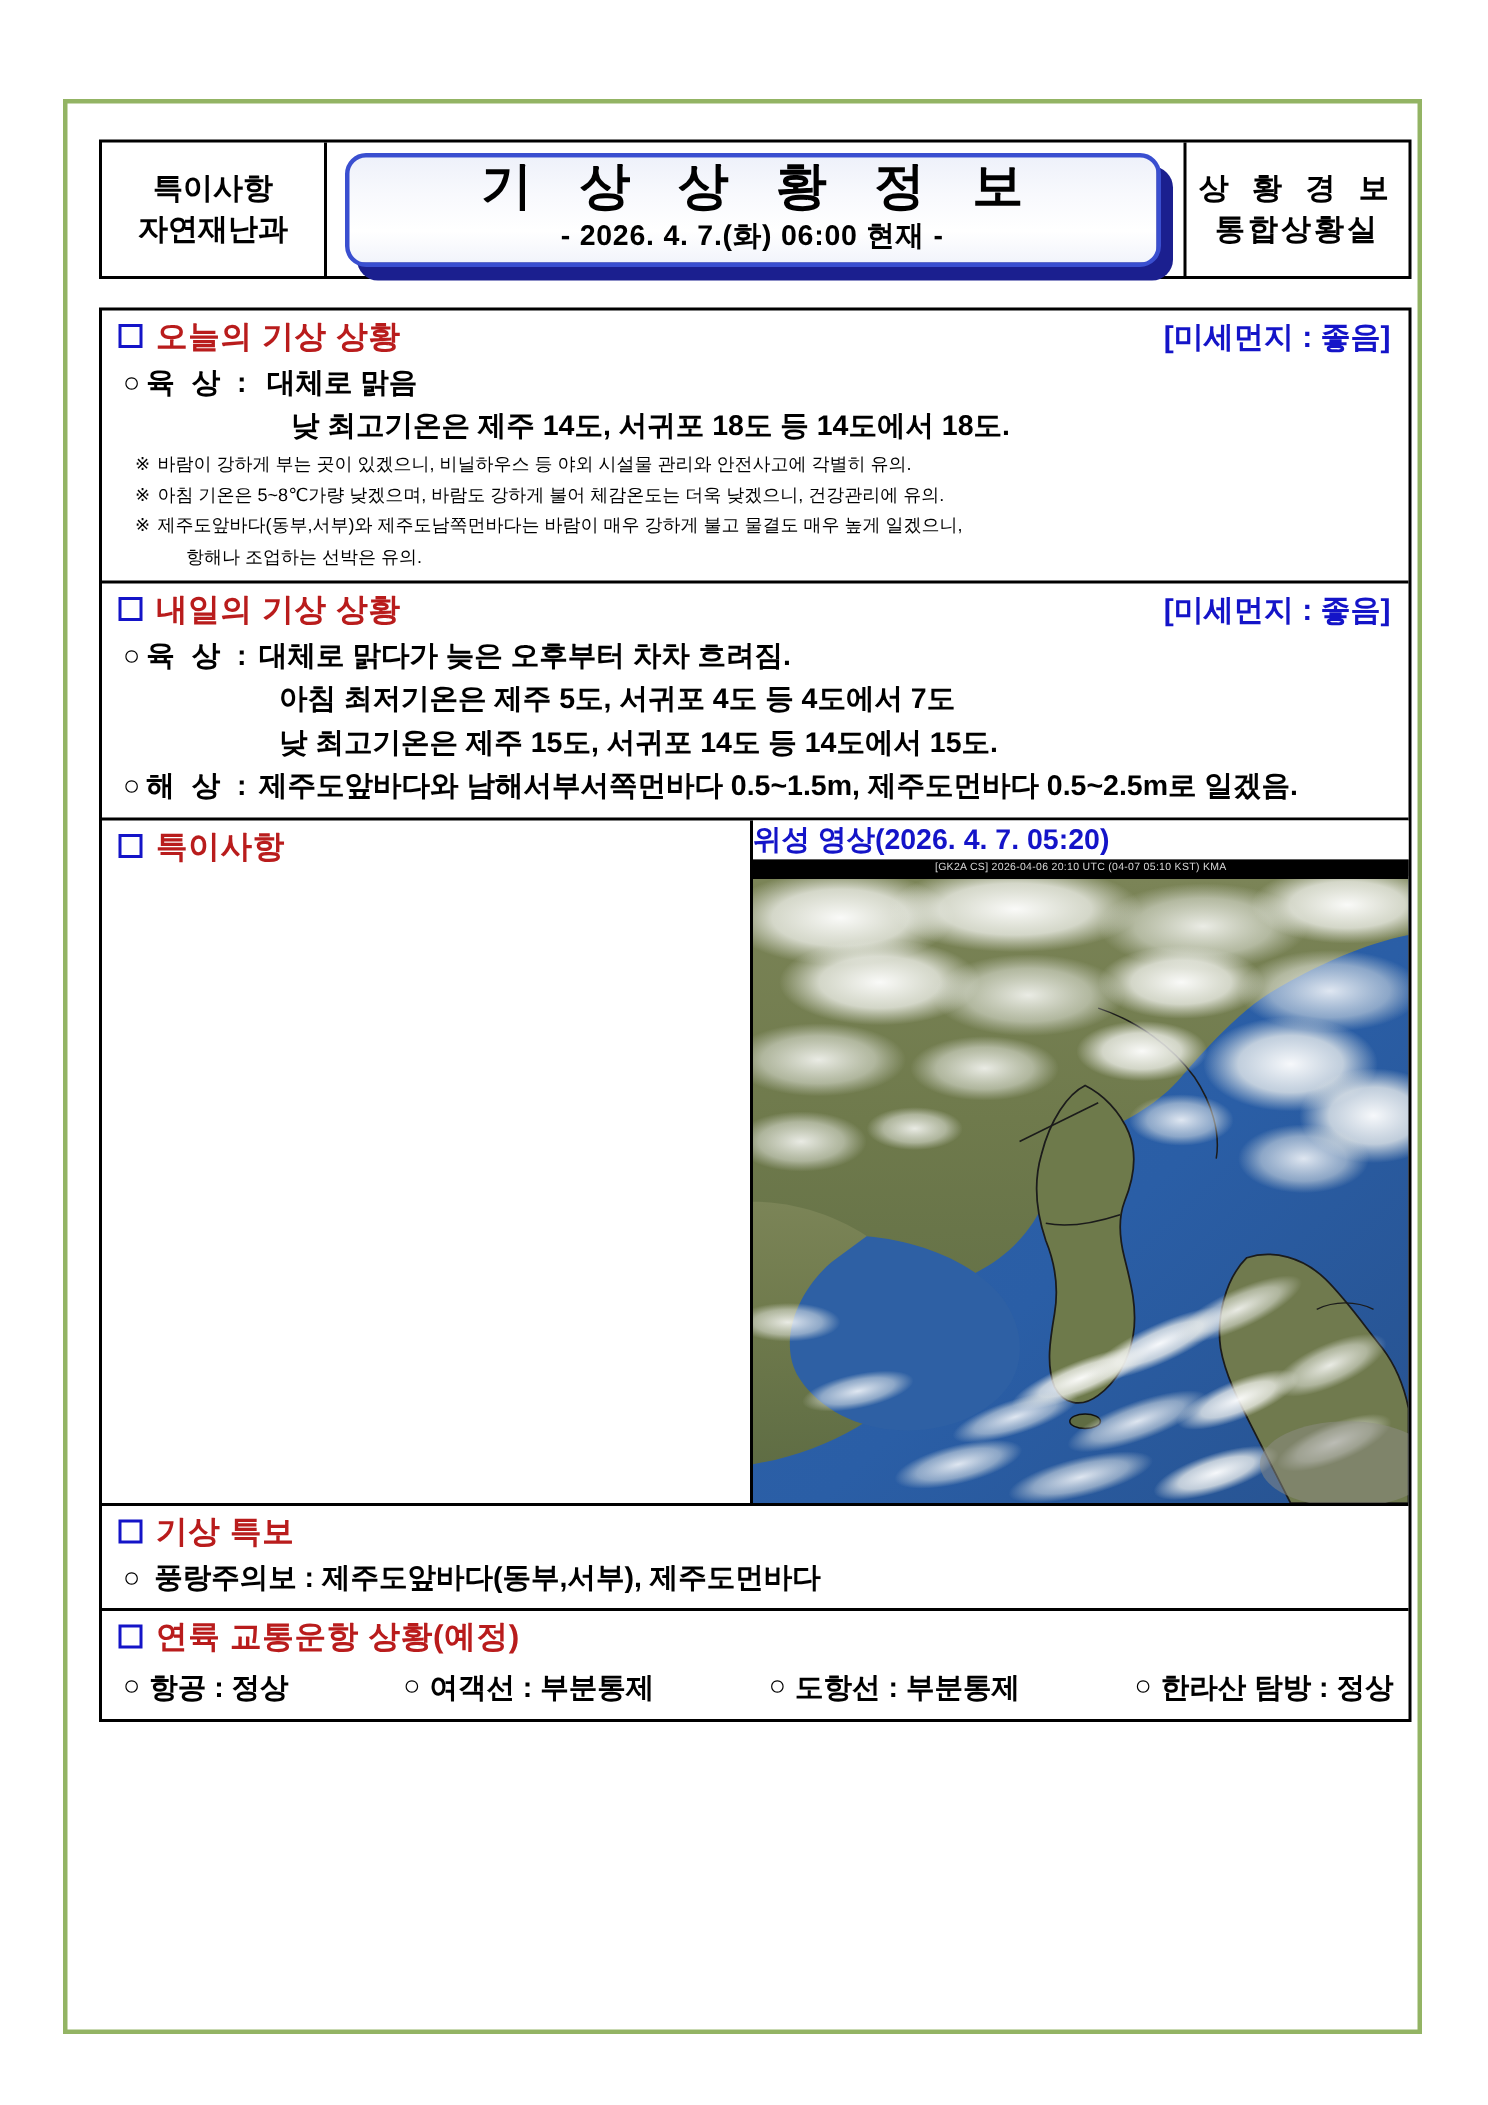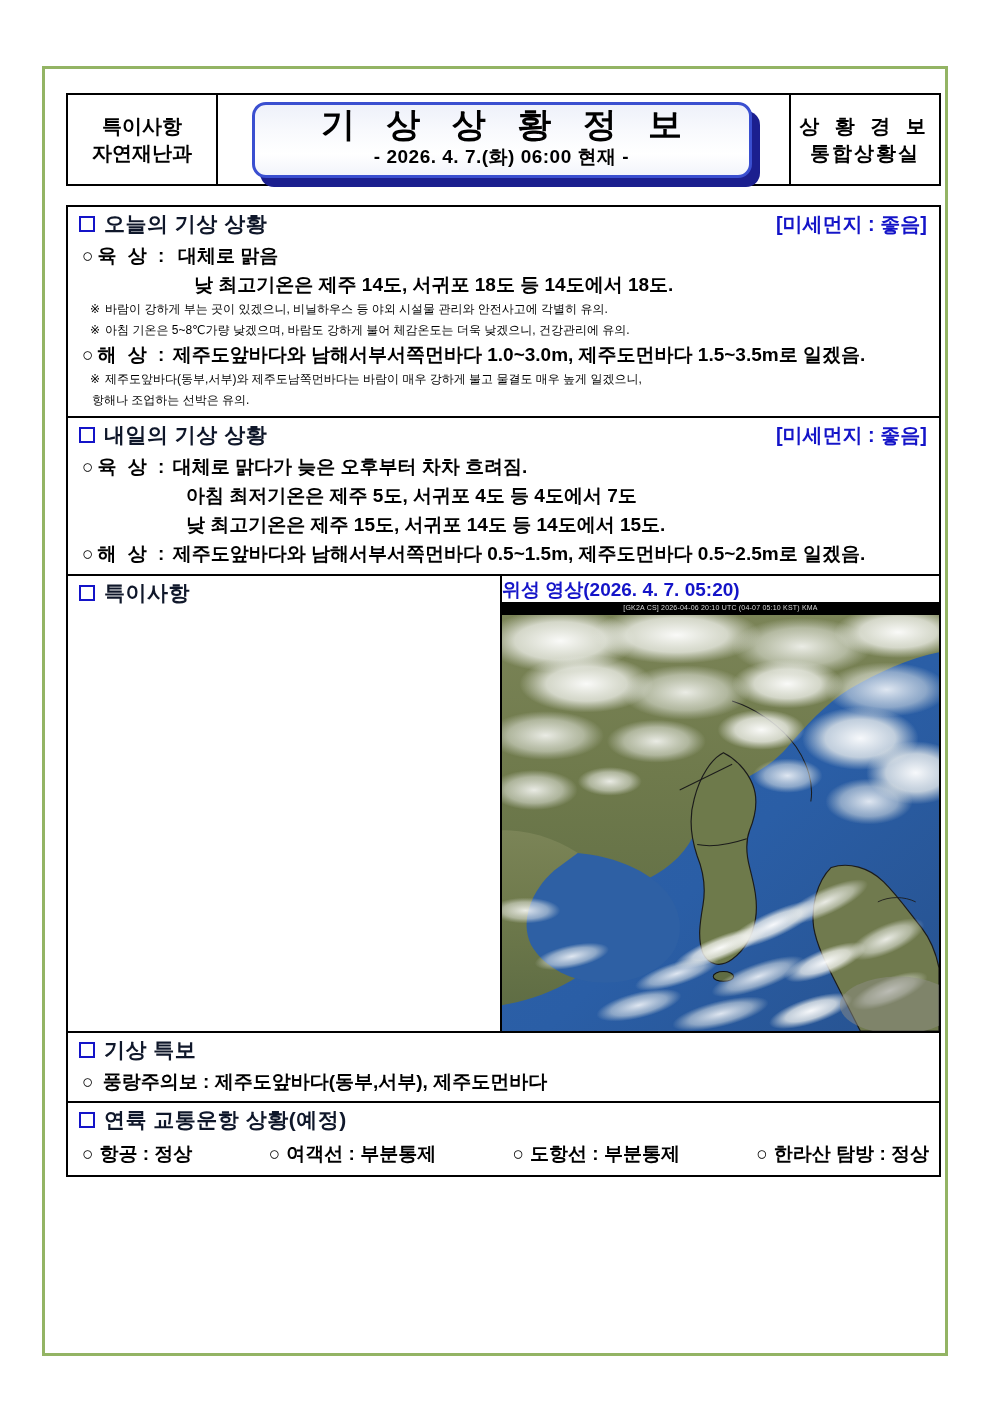--- a/index.html
+++ b/index.html
@@ -63,21 +63,21 @@
 
   .hdr-center {
     flex: 1 1 auto;
     position: relative;
     display: flex;
     align-items: center;
     justify-content: center;
   }
   #title-plate {
     position: relative;
-    width: 500px;
+    width: 544px;
     height: 76px;
     margin-left: -4px;
     border-radius: 21px;
   }
   #title-plate .shadow {
     position: absolute;
     left: 8px;
     top: 9px;
     width: 100%;
     height: 100%;
@@ -147,21 +147,21 @@
   }
   .chk {
     display: inline-block;
     width: 16px;
     height: 16px;
     border: 2px solid #1414c8;
     box-sizing: border-box;
     flex: 0 0 auto;
   }
   .sec-label {
-    color: #0f172a;
+    color: #b91c1c;
     font-weight: bold;
     font-size: 21px;
     letter-spacing: 0.5px;
   }
   .badge {
     color: #1414c8;
     font-weight: bold;
     font-size: 20px;
     letter-spacing: 0px;
   }
@@ -185,21 +185,21 @@
 
   .note {
     font-size: 12px;
     font-weight: normal;
     line-height: 1.05;
     padding: 4px 6px 4px 22px;
     white-space: nowrap;
   }
   .note .star { padding-right: 5px; }
   .note.cont {
-    padding-left: 24px;
+    padding-left: 56px;
   }
 
   
   #split-row {
     display: flex;
     align-items: stretch;
     min-height: 455px;
   }
   #special-col {
     flex: 0 0 434px;
@@ -320,23 +320,20 @@
         <div class="line indent">낮 최고기온은 제주 14도, 서귀포 18도 등 14도에서 18도.</div>
 
         <div class="note">
           <span class="star">※</span><span>바람이 강하게 부는 곳이 있겠으니, 비닐하우스 등 야외 시설물 관리와 안전사고에 각별히 유의.</span>
         </div>
 
         <div class="note">
           <span class="star">※</span><span>아침 기온은 5~8℃가량 낮겠으며, 바람도 강하게 불어 체감온도는 더욱 낮겠으니, 건강관리에 유의.</span>
         </div>
 
-        <div class="line">
-          <span class="bul">○</span><span class="lbl">해 상 :</span>&nbsp;<span>제주도앞바다와 남해서부서쪽먼바다 1.0~3.0m, 제주도먼바다 1.5~3.5m로 일겠음.</span>
-        </div>
 
         <div class="note">
           <span class="star">※</span><span>제주도앞바다(동부,서부)와 제주도남쪽먼바다는 바람이 매우 강하게 불고 물결도 매우 높게 일겠으니,</span>
         </div>
         <div class="note cont">항해나 조업하는 선박은 유의.</div>
 
       </div>
     </div>
 
     <div class="band">

